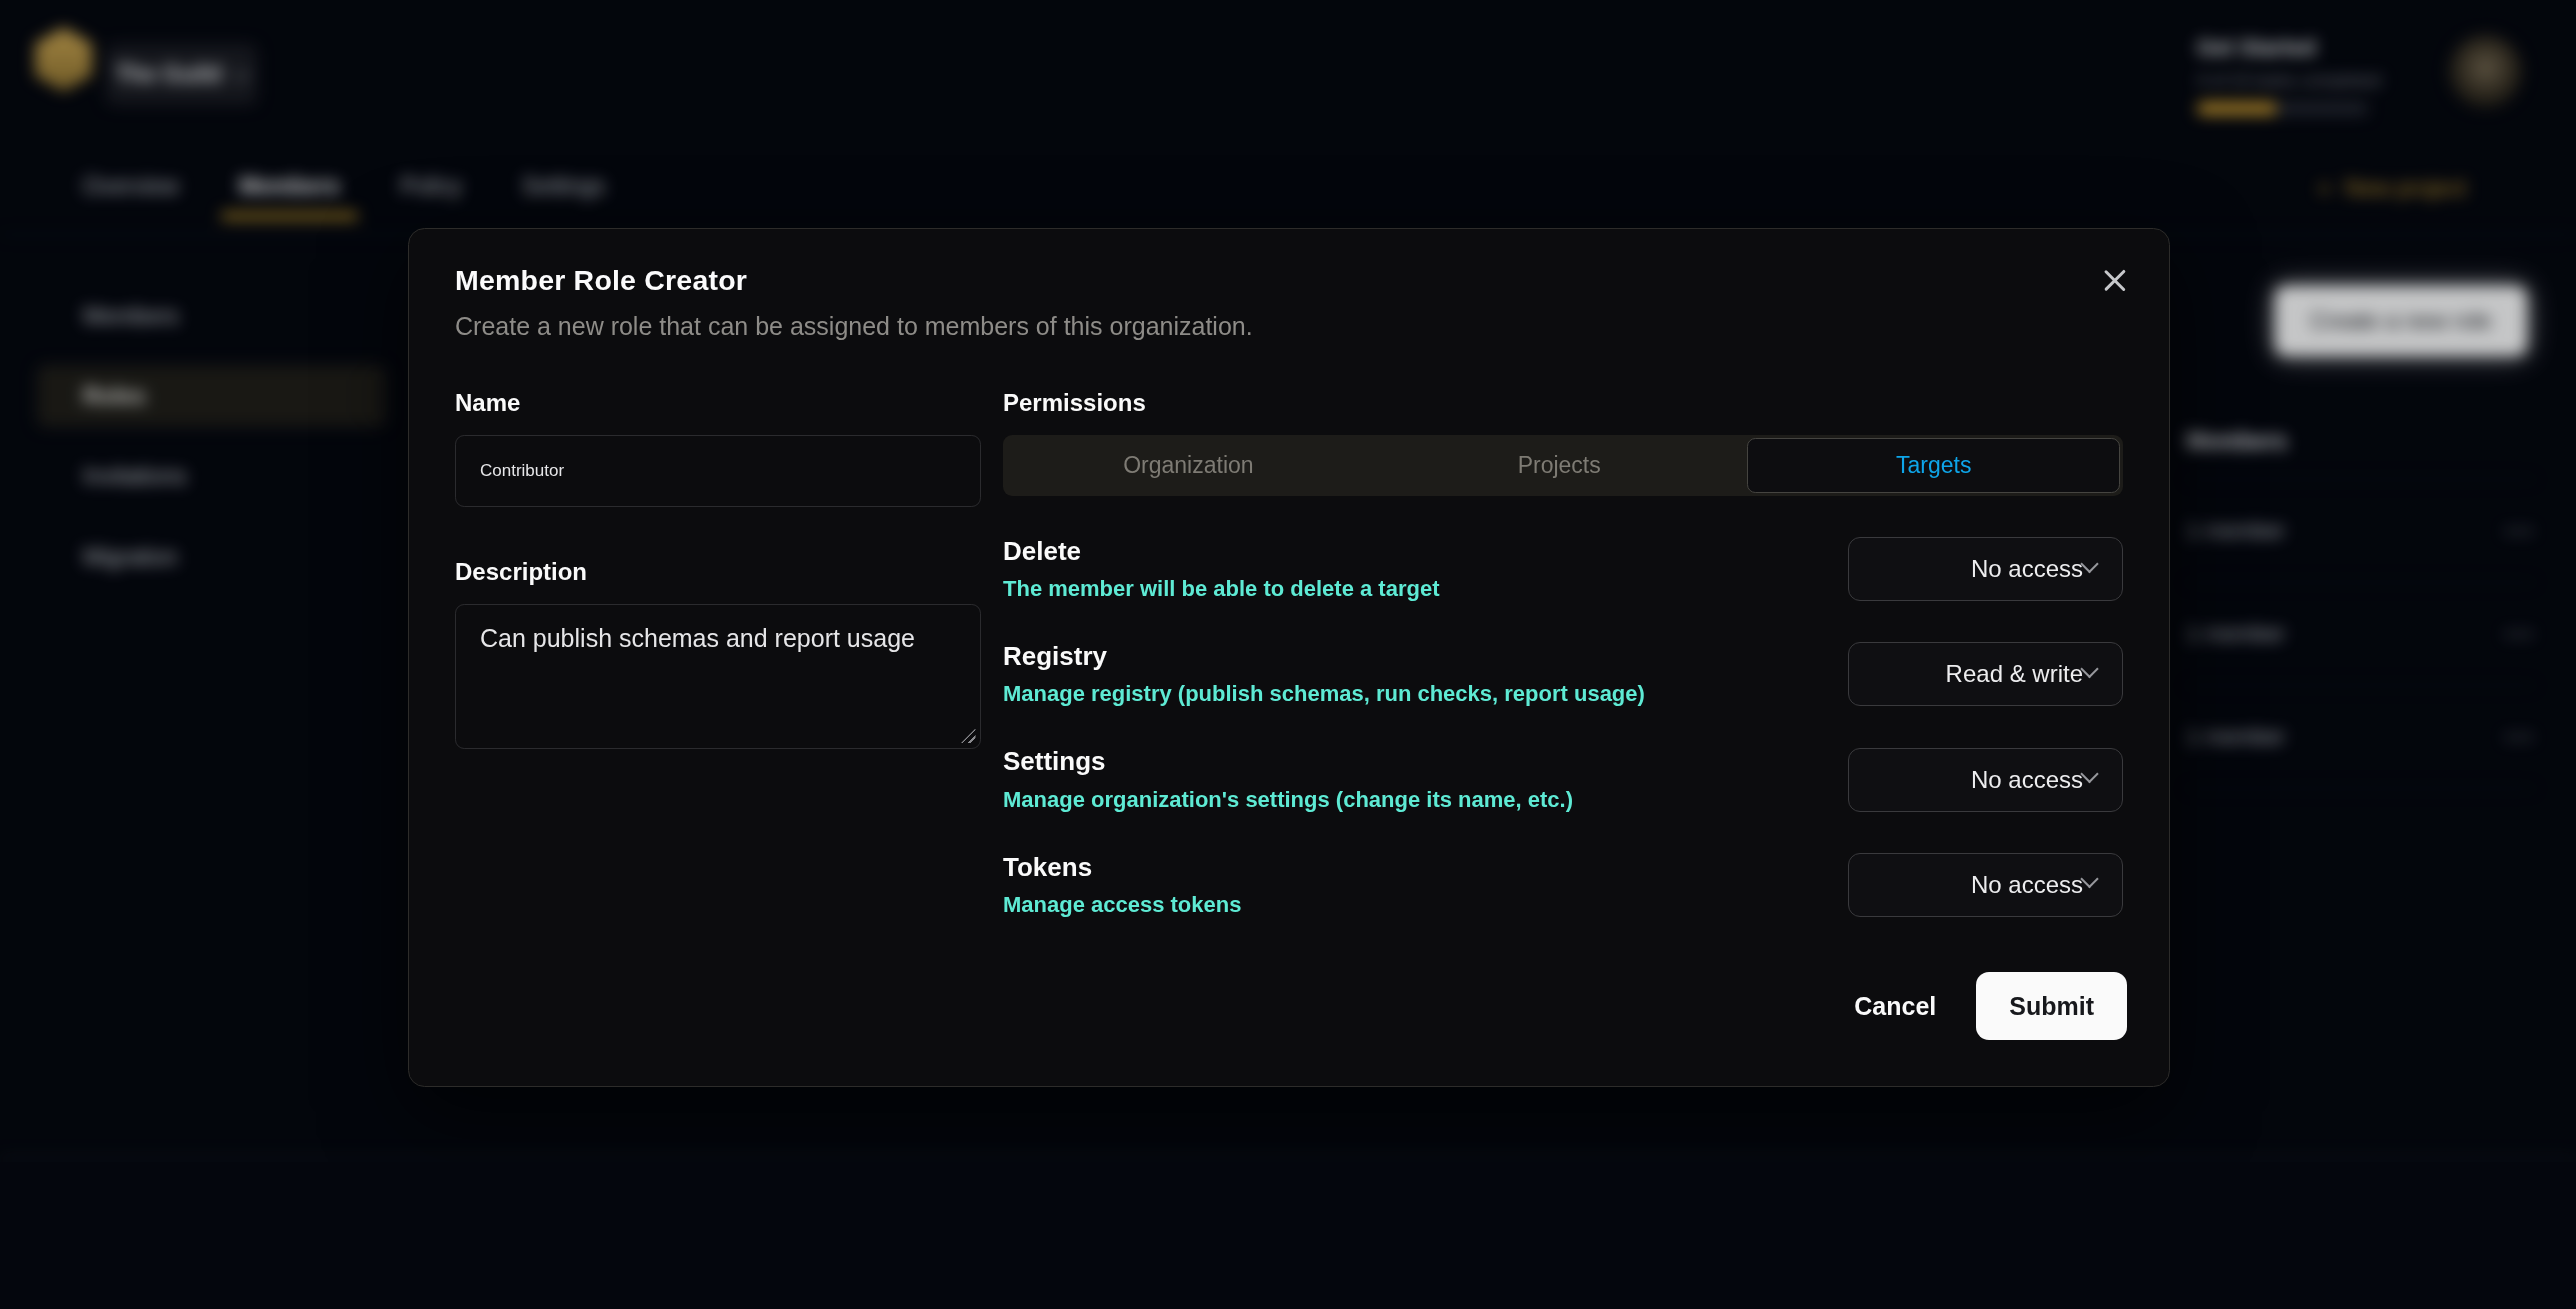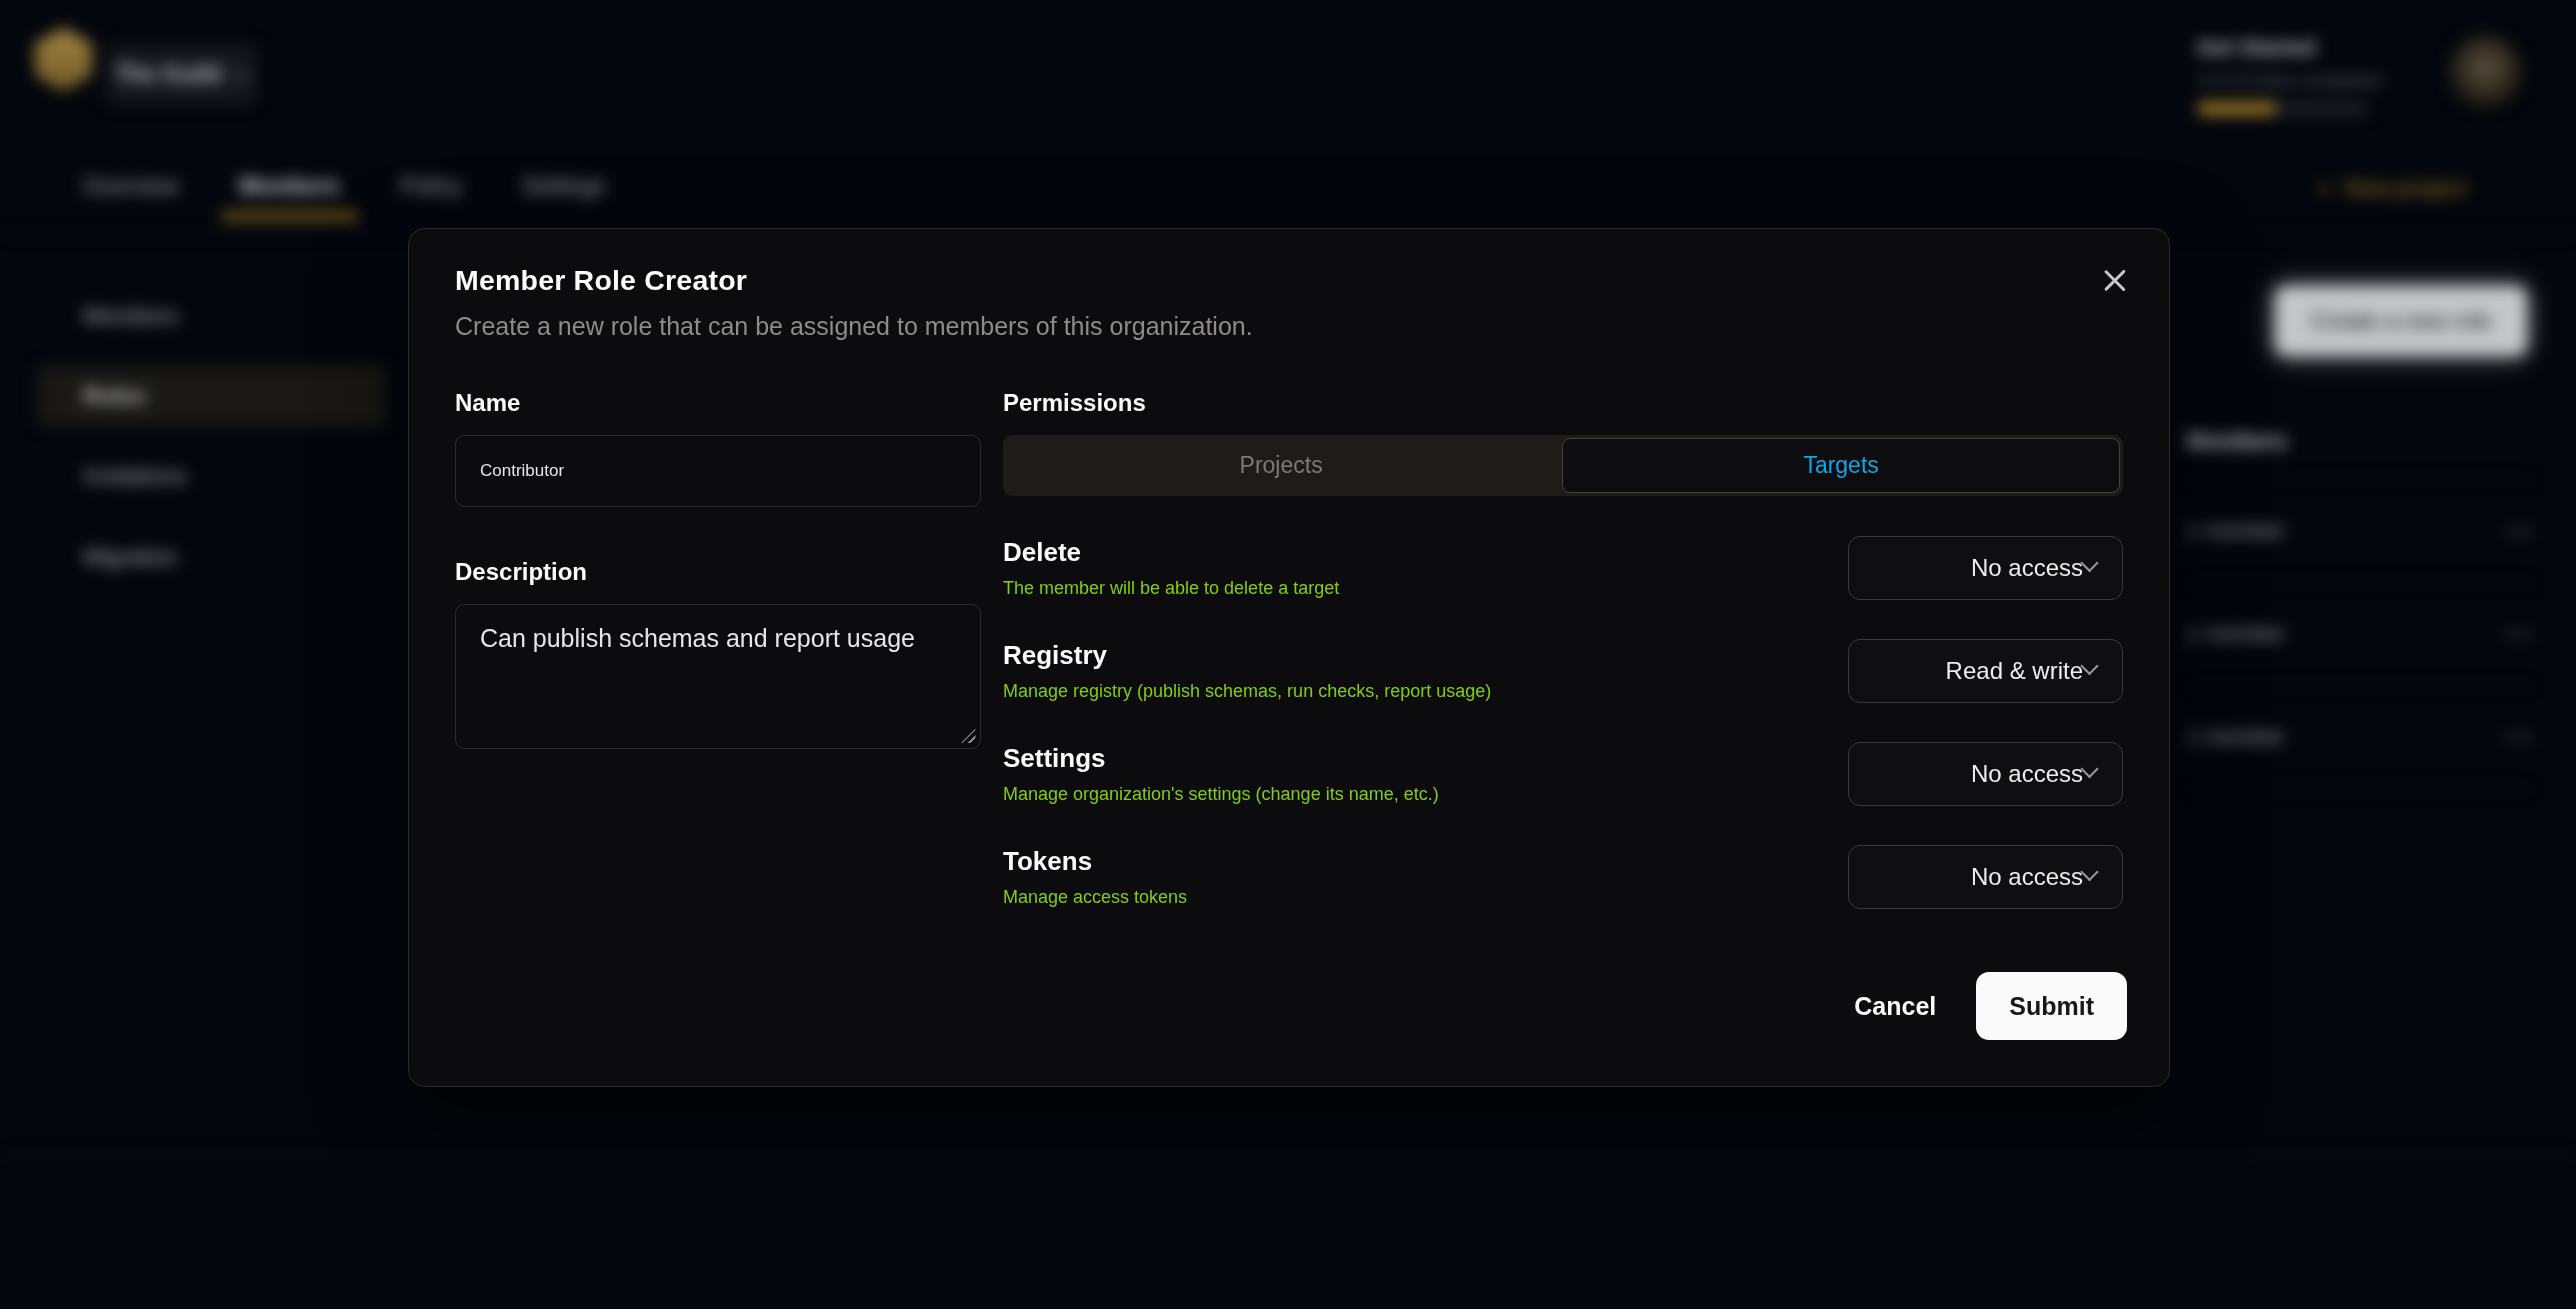--- a/index.html
+++ b/index.html
@@ -91,21 +91,21 @@
         background:repeating-linear-gradient(135deg,#0c0c0e 0 3.7px,#8a8a8e 3.7px 5.5px); }
 
   .segmented { display:flex; height:61px; background:#1d1c19; border-radius:9.2px; margin-bottom:40px; }
   .seg { flex:1; display:flex; align-items:center; justify-content:center;
          font-size:23px; font-weight:500; color:#7e7b74; border-radius:8.3px; }
   .seg.active { background:#0d0d10; border:0.9px solid #454440; color:#0ea5e9; font-weight:400; margin:2.8px; }
 
   .perm-row { display:flex; align-items:center; justify-content:space-between; margin-top:39px; }
   .perm-row:first-of-type { margin-top:0; }
   .perm-title { font-size:26px; font-weight:700; color:#fafafa; }
-  .perm-desc { margin-top:9.2px; font-size:18px; color:#84cc16; }
+  .perm-desc { margin-top:9.2px; font-size:22px; color:#5eead4;font-weight:bold; }
   .perm-select { width:275px; height:64px; flex:0 0 auto; background:#0f0f12;
                  border:0.9px solid #3a3a3d; border-radius:12px; display:flex; align-items:center;
                  justify-content:flex-end; padding:0 26px; cursor:pointer; }
   .perm-select .val { font-size:24px; color:#ededef; }
   .perm-select .chev { border-color:#97989d; margin-top:-5.5px; }
 
   .modal-footer { position:absolute; right:42px; bottom:46px; display:flex; align-items:center; gap:20px; }
   .cancel-btn { height:66px; padding:0 20px; display:flex; align-items:center; font-size:25px;
                 font-weight:700; color:#fafafa; background:transparent; border:none; cursor:pointer;
                 font-family:inherit; }
@@ -197,20 +197,21 @@
             <textarea class="text-area" style="">Can publish schemas and report usage</textarea>
             <div class="resize-corner"></div>
           </div>
         </div>
       </div>
 
       <div class="col-right">
         <div class="field-label">Permissions</div>
 
         <div class="segmented">
+          <div class="seg">Organization</div>
           <div class="seg">Projects</div>
           <div class="seg active">Targets</div>
         </div>
 
         <div class="perm-row">
           <div>
             <div class="perm-title">Delete</div>
             <div class="perm-desc">The member will be able to delete a target</div>
           </div>
           <div class="perm-select">

